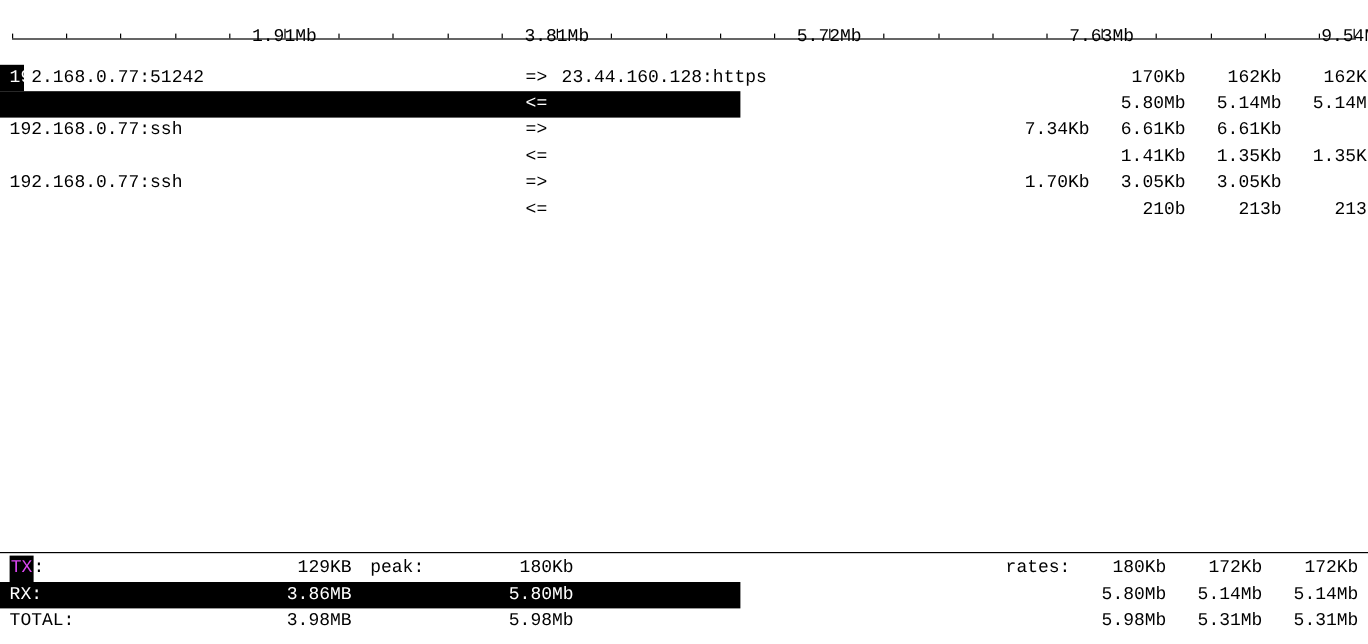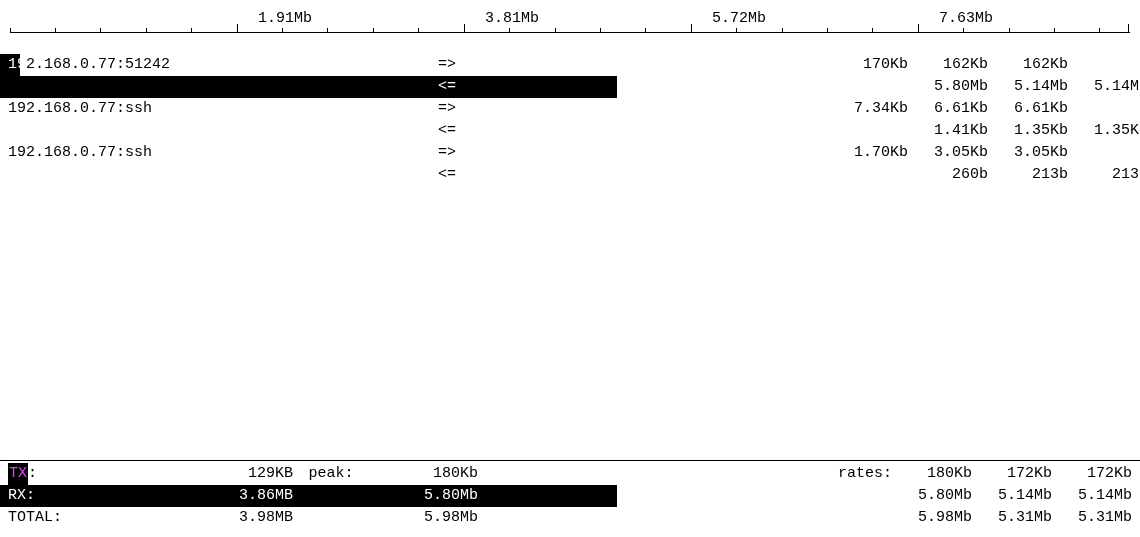--- a/index.html
+++ b/index.html
@@ -34,24 +34,23 @@
   .ruler .tick {
     position: absolute;
     top: 26px;
     width: 1px;
     background: #000;
   }
   .ruler .tick.major { height: 8px; top: 24px; }
   .ruler .tick.minor { height: 4px; top: 28px; }
   .ruler .label {
     position: absolute;
-    top: 8px;
+    top: 20px;
     transform: translateX(-50%);
     white-space: nowrap;
-    margin-left: 48px;
   }
   
   .connections {
     margin-top: 10px;
   }
   .row {
     display: grid;
     grid-template-columns: 430px 30px 440px 80px 80px 80px;
     height: 22px;
     padding: 0 8px 0 8px;
@@ -165,20 +164,21 @@
         <div class="label" style="left: 1128px;">9.54Mb</div>
       </div>
   </div>
 
   <div class="connections">
 
     <div class="row selected">
       <div class="highlight-bar" style="width:20px"></div>
       <span class="src"><span class="on-dark" id="c0-src-dark">19</span><span id="c0-src-light">2.168.0.77:51242</span></span>
       <span class="arrow">=&gt;</span>
+      <span class="dst">23.44.160.128:https</span>
       <span class="c1">170Kb</span>
       <span class="c2">162Kb</span>
       <span class="c3">162Kb</span>
     </div>
     <div class="row selected">
       <div class="highlight-bar" style="width: 617px;"></div>
       <span class="src"></span>
       <span class="arrow on-dark">&lt;=</span>
       <span class="dst"></span>
       <span class="c1">5.80Mb</span>
@@ -206,21 +206,21 @@
       <span class="src">192.168.0.77:ssh</span>
       <span class="arrow">=&gt;</span>
       <span class="c1">1.70Kb</span>
       <span class="c2">3.05Kb</span>
       <span class="c3">3.05Kb</span>
     </div>
     <div class="row">
       <span class="src"></span>
       <span class="arrow">&lt;=</span>
       <span class="dst"></span>
-      <span class="c1">260b</span>
+      <span class="c1">210b</span>
       <span class="c2">213b</span>
       <span class="c3">213b</span>
     </div>
 
   </div>
 
   <div class="footer">
 
     <div class="footer-row">
       <span class="lbl"><span class="tx-hl" id="tx-dark">TX</span><span id="tx-light">:</span></span>

